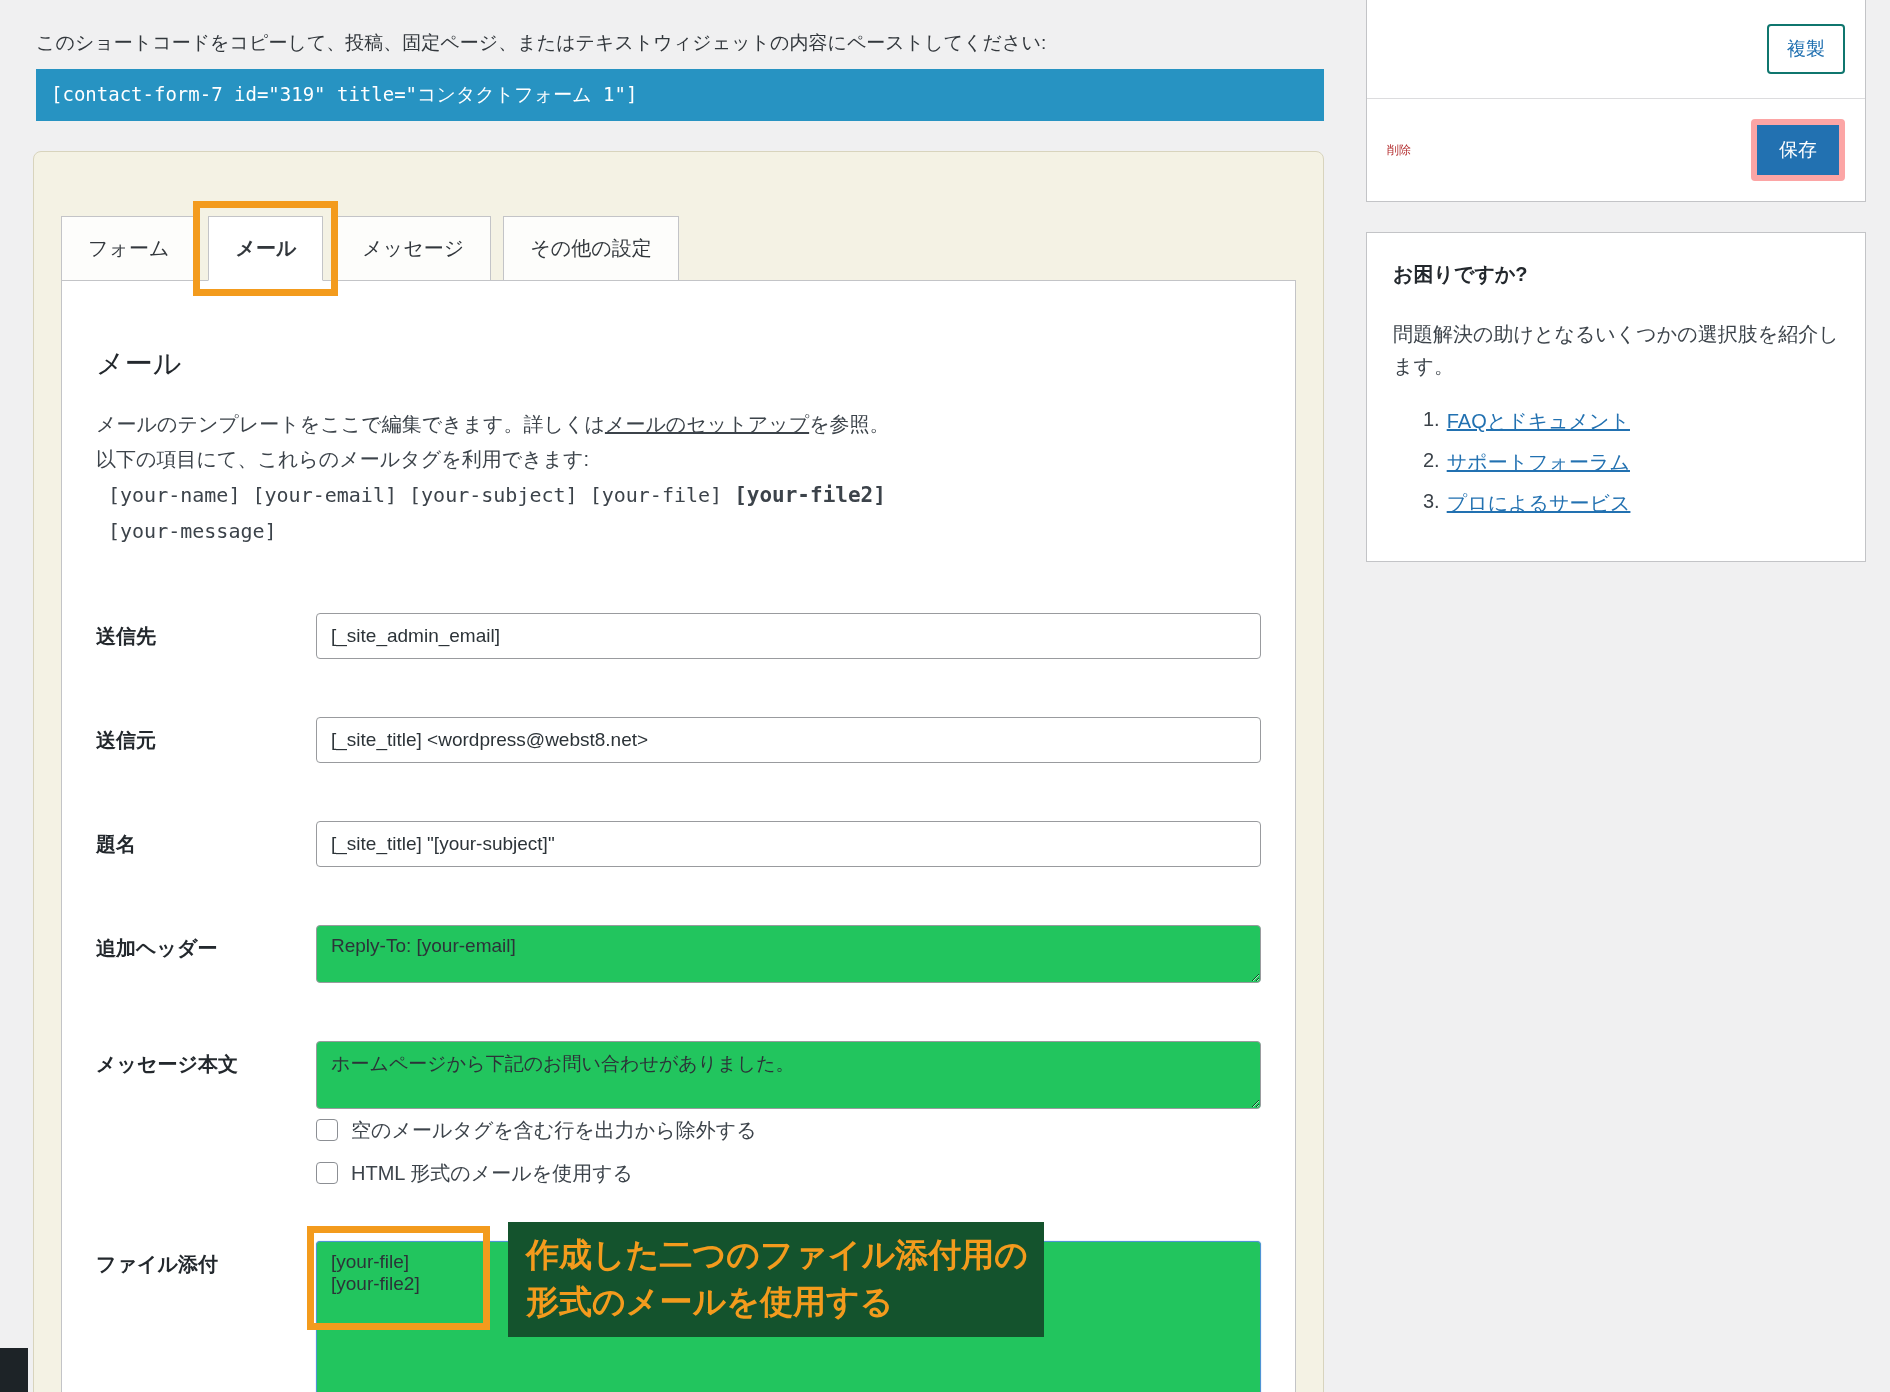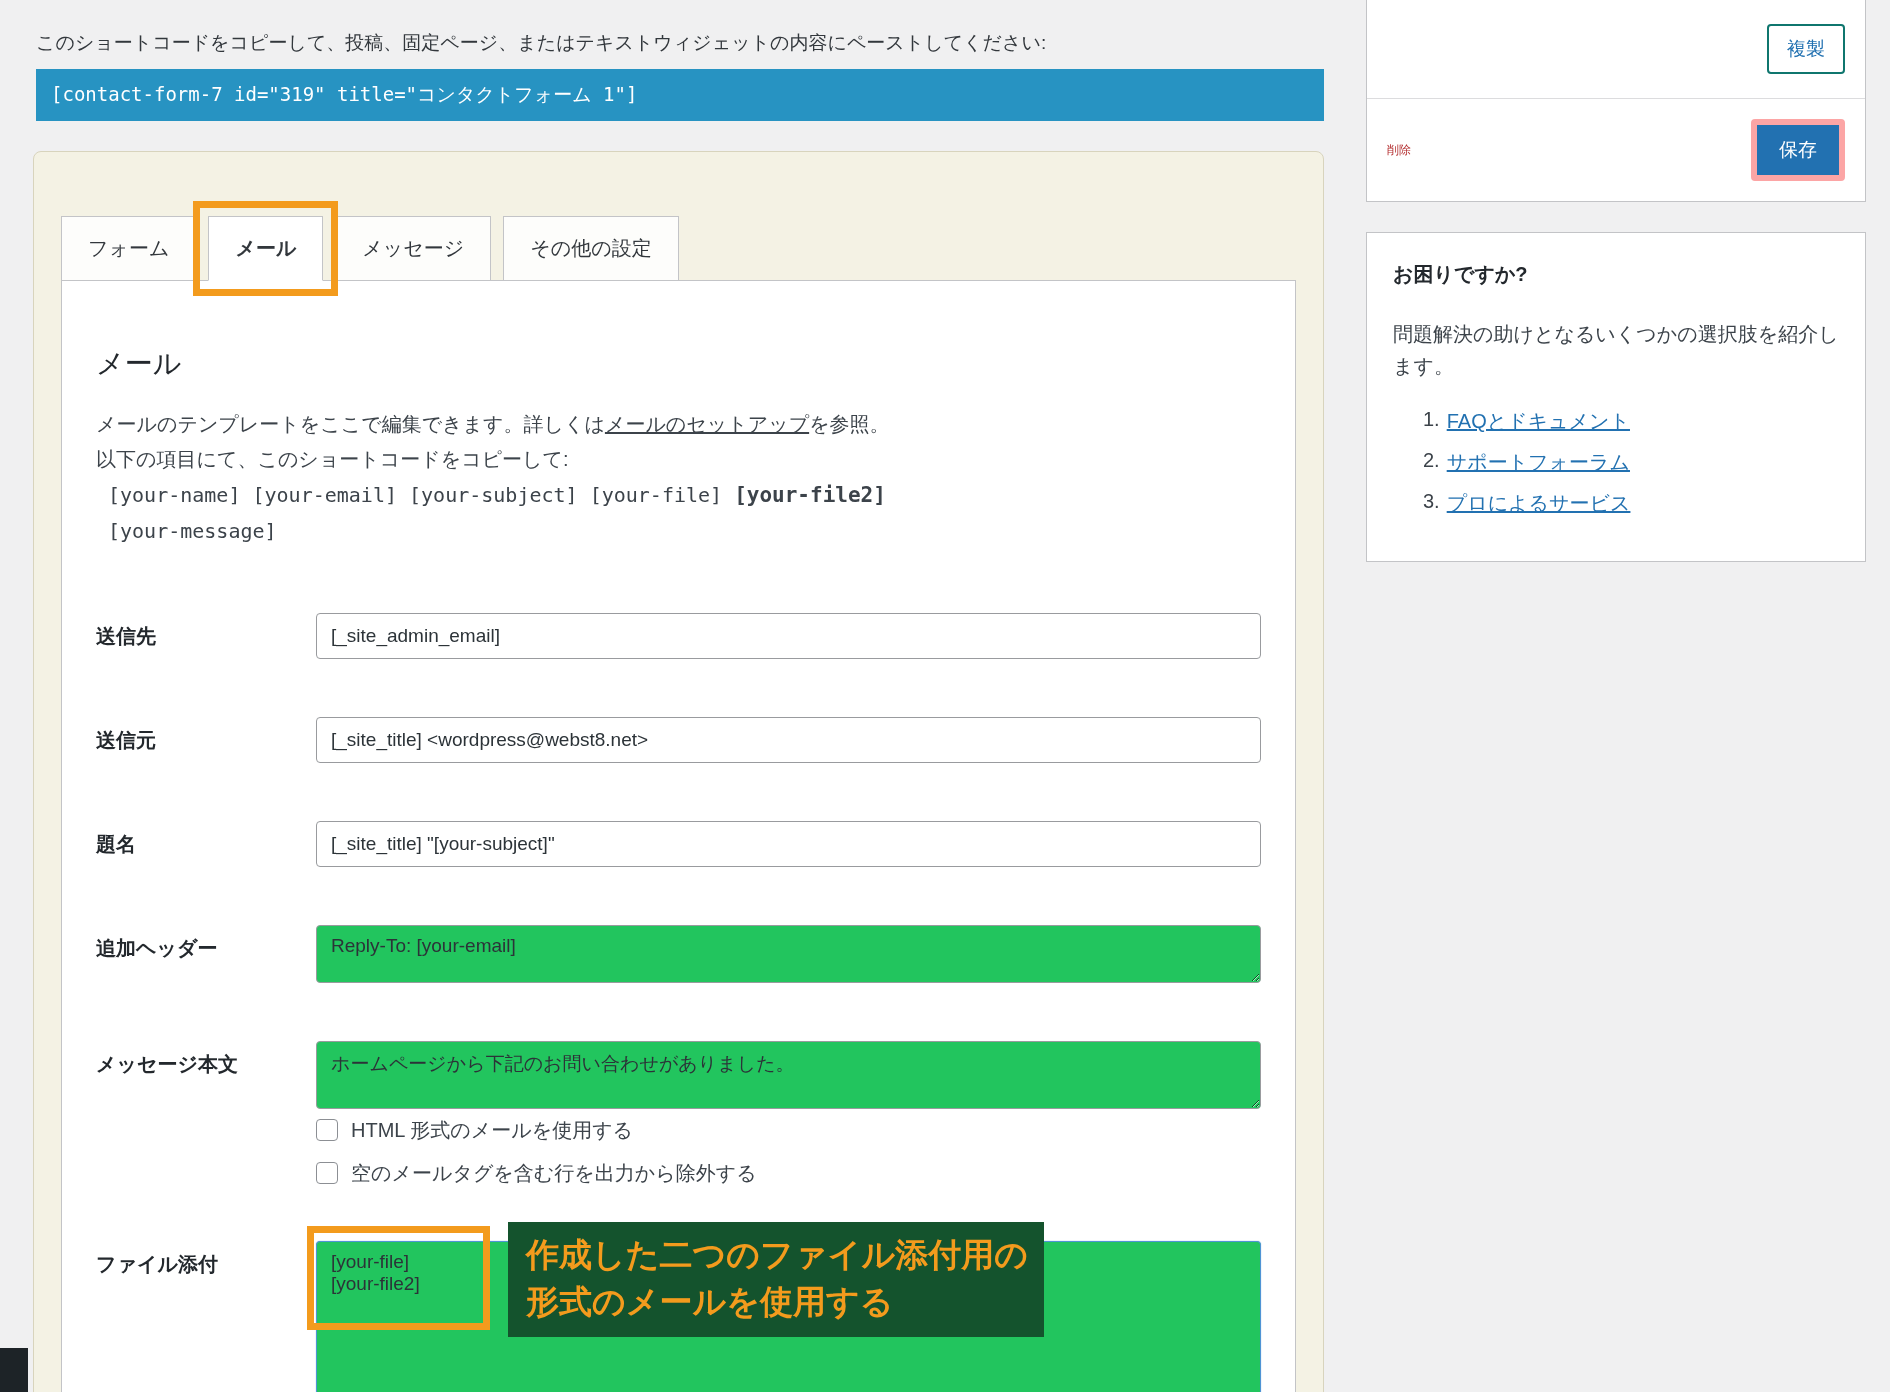--- a/index.html
+++ b/index.html
@@ -125,21 +125,21 @@
     <div class="tab">メッセージ</div>
     <div class="tab">その他の設定</div>
   </div>
 
   <div class="tab-content">
     <h2 class="mail-heading">メール</h2>
 
     <p class="mail-intro">
       <span>メールのテンプレートをここで編集できます。詳しくは</span><span class="inline-link">メールのセットアップ</span><span>を参照。</span>
     </p>
-    <p class="mail-intro">以下の項目にて、このショートコードをコピーして:</p>
+    <p class="mail-intro">以下の項目にて、これらのメールタグを利用できます:</p>
     <div class="mail-tags">
       <span>[your-name] [your-email] [your-subject] [your-file] </span><span class="bold-tag">[your-file2]</span>
     </div>
     <div class="mail-tags">[your-message]</div>
 
     <div class="fields">
 
       <div class="field-row">
         <div class="field-label">送信先</div>
         <div class="field-control">
@@ -171,25 +171,25 @@
       <div class="field-row" style="margin-bottom:26px;">
         <div class="field-label">メッセージ本文</div>
         <div class="field-control">
           <textarea class="text-area h-med" style="">ホームページから下記のお問い合わせがありました。</textarea>
         </div>
       </div>
 
       <div class="checkbox-group">
         <div class="checkbox-row">
           <input type="checkbox" class="checkbox" style="">
-          <span class="checkbox-label">HTML 形式のメールを使用する</span>
+          <span class="checkbox-label">空のメールタグを含む行を出力から除外する</span>
         </div>
         <div class="checkbox-row">
           <input type="checkbox" class="checkbox" style="">
-          <span class="checkbox-label">空のメールタグを含む行を出力から除外する</span>
+          <span class="checkbox-label">HTML 形式のメールを使用する</span>
         </div>
       </div>
 
       <div class="field-row">
         <div class="field-label">ファイル添付</div>
         <div class="field-control">
           <textarea class="text-area file-area" style="">[your-file]
 [your-file2]</textarea>
           <div class="tag-highlight-box"></div>
           <div class="annotation-note">

